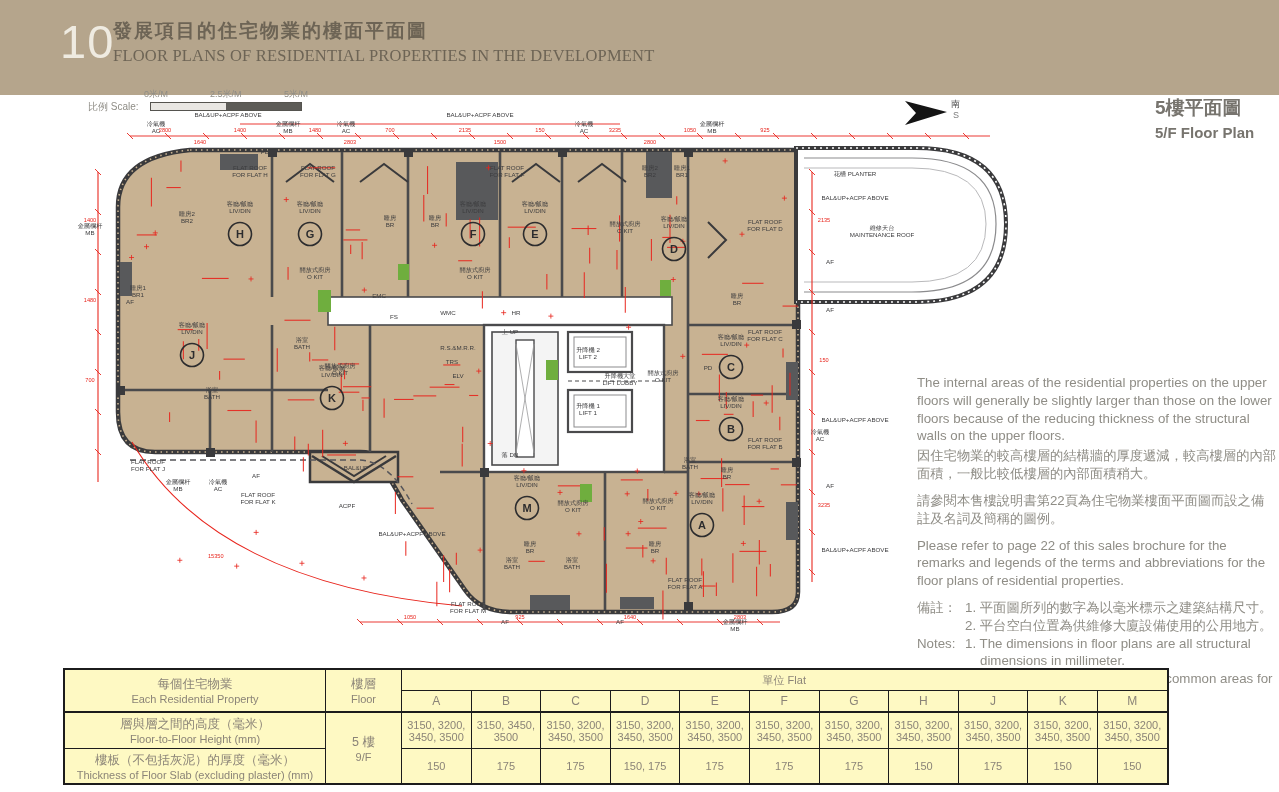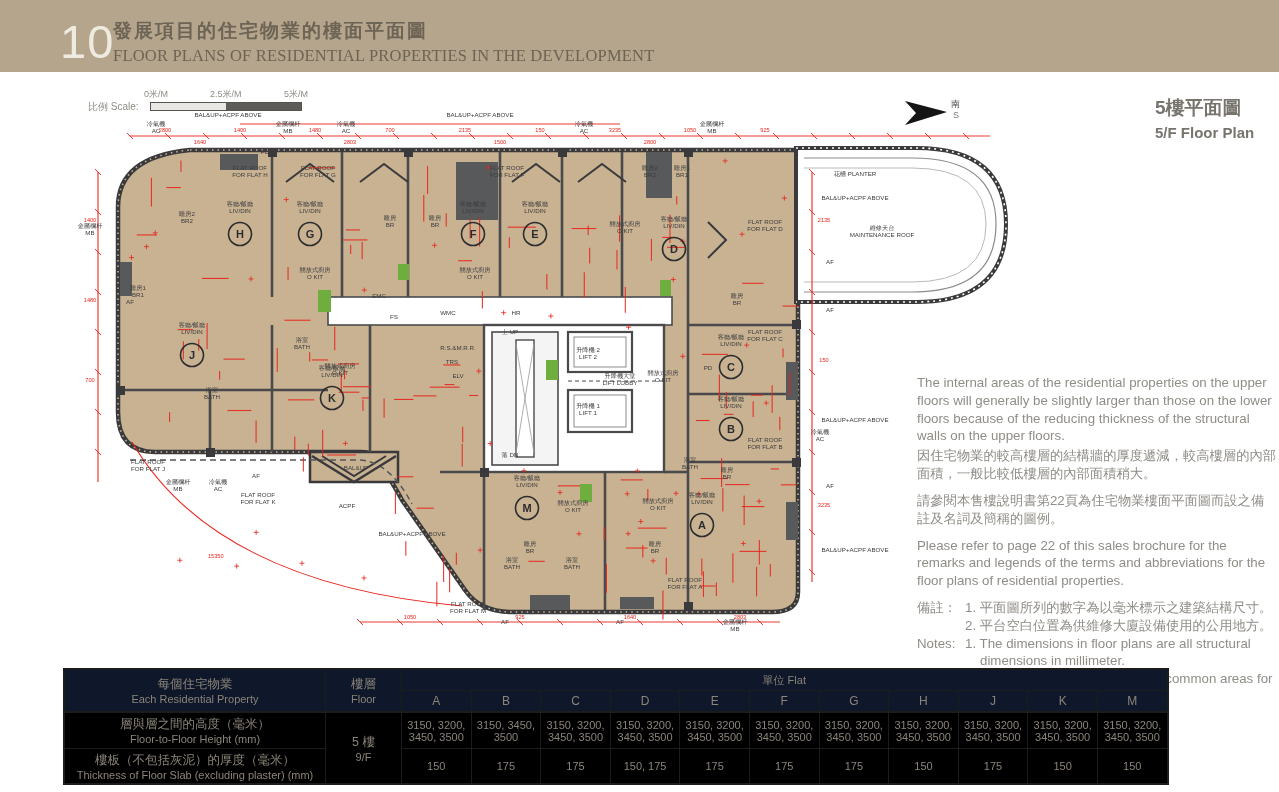--- a/index.html
+++ b/index.html
@@ -4,21 +4,21 @@
 <style>
   html,body{margin:0;padding:0;}
   body{
     width:1279px;height:792px;position:relative;overflow:hidden;
     background:#ffffff;
     font-family:"Liberation Sans",sans-serif;
     -webkit-font-smoothing:antialiased;
   }
   
   .header{
-    position:absolute;left:0;top:0;width:1279px;height:72px;
+    position:absolute;left:0;top:0;width:1279px;height:95px;
     background:#b5a58c;
   }
   .header-num{
     position:absolute;left:60px;top:14px;
     font-size:47px;font-weight:400;color:#efebe1;letter-spacing:1px;
   }
   .header-titles{position:absolute;left:113px;top:18px;color:#6d6455;}
   .header-zh{
     font-family:"Liberation Serif",serif;
     font-size:19px;font-weight:700;letter-spacing:2px;
@@ -60,26 +60,26 @@
   .hang .body{flex:1;}
   .hang .body div{padding-left:15px;text-indent:-15px;}
   
   .spec-table{
     position:absolute;left:63px;top:668px;border-collapse:collapse;
     color:#8b8478;text-align:center;
   }
   .spec-table td,.spec-table th{
     border:1px solid #1c1c1c;font-weight:400;padding:1px 2px;
   }
-  .spec-table .hd{background:#0f172a;}
+  .spec-table .hd{background:#fef9c3;}
   .spec-table{border:2px solid #1c1c1c;}
   .c-zh{font-size:12.5px;}
   .c-en{font-size:11px;}
   .flat-letter{font-size:12px;}
-  .val{font-size:11px;background:#000000;margin-top:43px;}
+  .val{font-size:11px;background:#fef9c3;margin-top:43px;}
   .thickrow td{border-top-width:2px;}
 </style>
 </head>
 <body>
 
 <div class="header">
   <div class="header-num">10</div>
   <div class="header-titles">
     <div class="header-zh">發展項目的住宅物業的樓面平面圖</div>
     <div class="header-en">FLOOR PLANS OF RESIDENTIAL PROPERTIES IN THE DEVELOPMENT</div>

